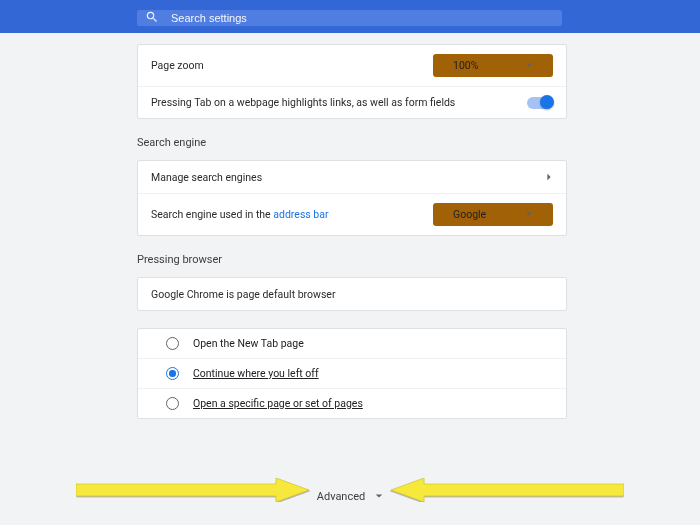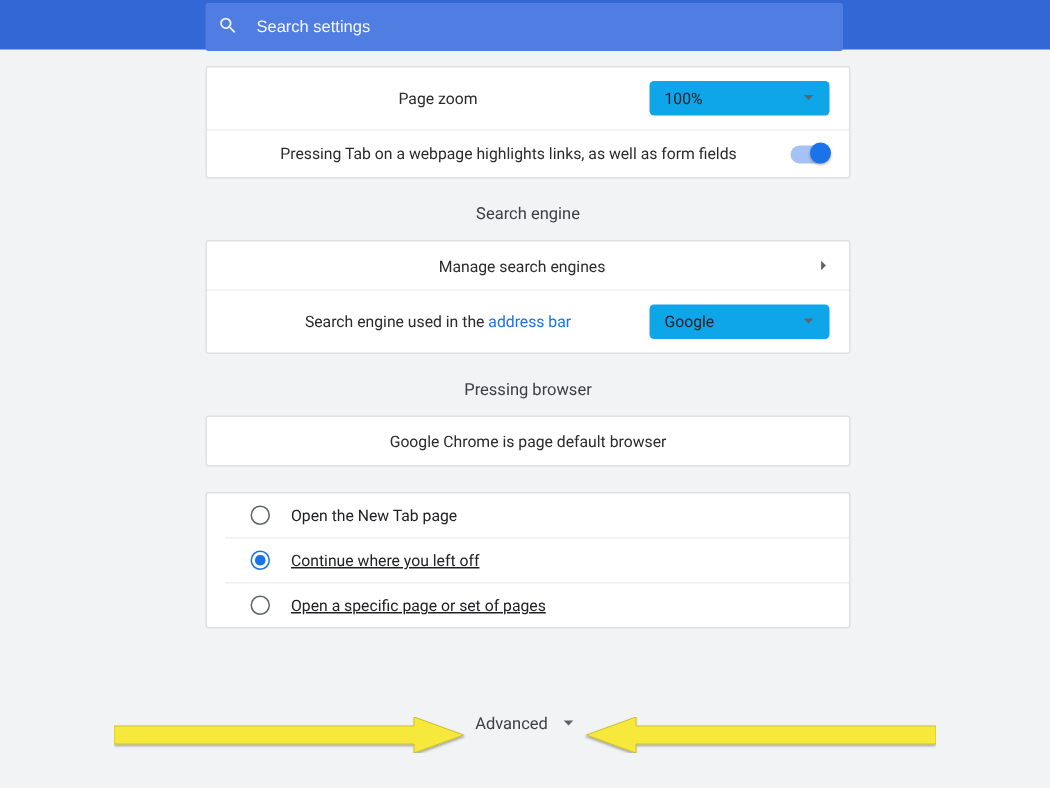--- a/index.html
+++ b/index.html
@@ -15,21 +15,21 @@
 .header {
   background: #3367d6;
   height: 33px;
   display: flex;
   align-items: center;
   padding-top: 3px;
 }
 .search-bar {
   background: #4f7de2;
   border-radius: 2px;
-  height: 32px;
+  height: 16px;
   width: 425px;
   margin-left: 137px;
   display: flex;
   align-items: center;
   padding: 0 8px;
 }
 .search-bar svg { width: 14px; height: 14px; fill: #fff; opacity: 0.9; }
 .search-bar input {
   background: transparent;
   border: none;
@@ -37,46 +37,45 @@
   color: #fff;
   margin-left: 12px;
   font-size: 11px;
   width: 300px;
 }
 .search-bar input::placeholder { color: #fff; opacity: 0.95; }
 .content {
   width: 430px;
   margin-left: 137px;
   padding-top: 11px;
-  text-align: center;
 }
 .card {
   background: #fff;
   border: 1px solid #e0e0e0;
   border-radius: 2px;
   margin-bottom: 17px;
 }
 .row {
   display: flex;
   align-items: center;
   justify-content: space-between;
   padding: 9px 13px;
   min-height: 32px;
   color: #202124;
   font-size: 10.5px;
 }
 .row + .row { border-top: 1px solid #f0f0f0; }
 .row-text { flex: 1; color: #2b2b2b; }
 .select {
-  background: #0ea5e9;
+  background: #a16207;
   border-radius: 3px;
   display: flex;
   align-items: center;
   justify-content: space-between;
-  padding: 5px 10px;
+  padding: 5px 20px;
   min-width: 120px;
   font-size: 10.5px;
   color: #202124;
   cursor: pointer;
 }
 .select svg { width: 8px; height: 8px; fill: #5f6368; }
 .link { color: #1a73e8; }
 .arrow-right svg { width: 8px; height: 8px; fill: #5f6368; }
 .toggle {
   position: relative;
@@ -99,24 +98,23 @@
 }
 .section-title {
   color: #3c4043;
   font-size: 11px;
   font-weight: 400;
   margin: 0 0 11px 0;
 }
 .radio-row {
   display: flex;
   align-items: center;
-  padding: 8px 17px;
+  padding: 8px 28px;
   font-size: 10.5px;
   color: #202124;
-  margin-left: 12px;
 }
 .radio-row + .radio-row { border-top: 1px solid #f0f0f0; text-decoration: underline; }
 .radio {
   width: 13px;
   height: 13px;
   border: 1.6px solid #5f6368;
   border-radius: 50%;
   margin-right: 14px;
   display: flex;
   align-items: center;
@@ -130,21 +128,21 @@
   background: #1a73e8;
   border-radius: 50%;
 }
 .advanced {
   display: flex;
   align-items: center;
   justify-content: center;
   width: 100%;
   position: absolute;
   left: 0;
-  top: 476px;
+  top: 490px;
   font-size: 11px;
   color: #3c4043;
   cursor: pointer;
 }
 .advanced svg { width: 8px; height: 8px; fill: #5f6368; margin-left: 10px; }
 .arrow {
   position: absolute;
   top: 478px;
   pointer-events: none;
 }

